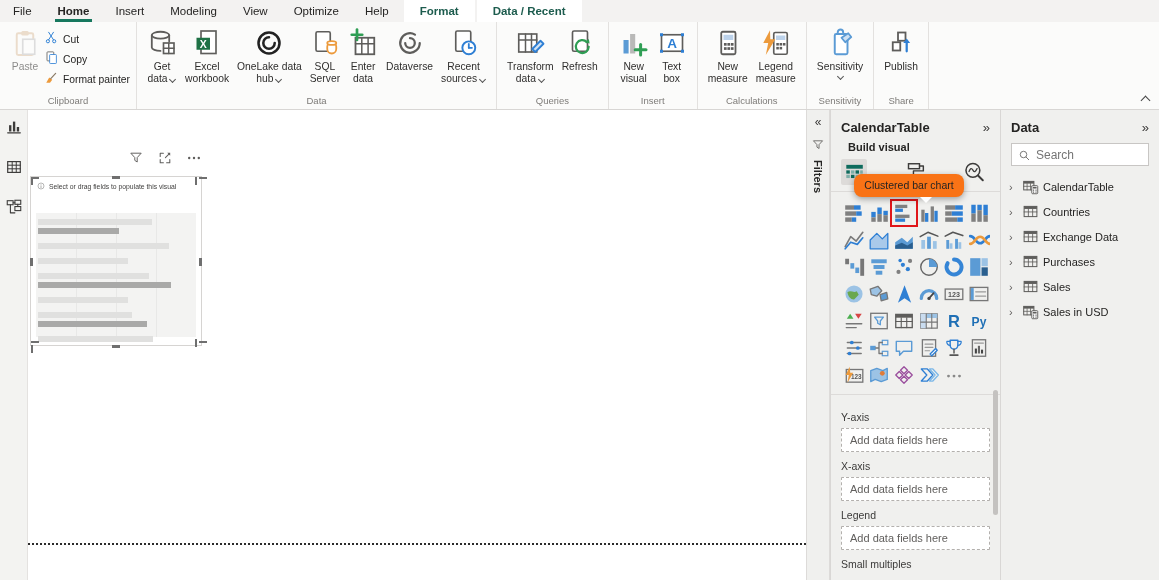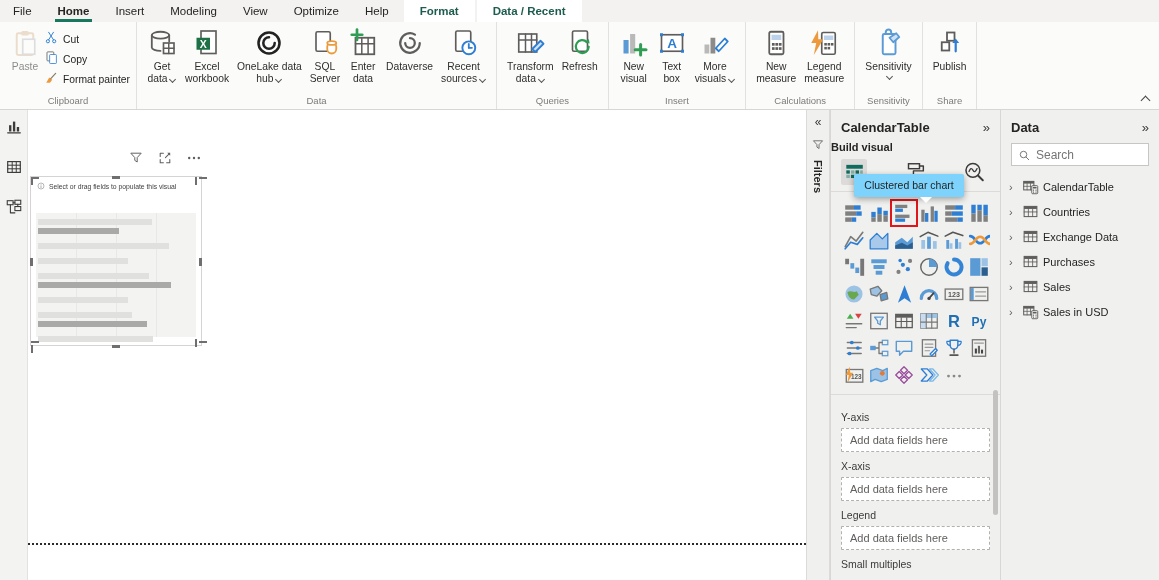--- a/index.html
+++ b/index.html
@@ -71,31 +71,31 @@
   #filters-label { margin-top:8px; writing-mode:vertical-rl; font-size:11px; font-weight:bold; color:#252423; }
 
   
   .pane { position:absolute; top:110px; height:470px; background:#f0f0ee; border-left:1px solid #d9d7d5; }
   .pane-header { display:flex; justify-content:space-between; align-items:center; padding:10px 10px 4px; }
   .pane-title { font-size:13px; font-weight:bold; }
   .pane-collapse { font-size:13px; color:#3b3a39; cursor:pointer; }
 
   
   #viz-pane { left:830px; width:170px; }
-  #build-label { font-size:11px; font-weight:bold; padding:2px 0 4px; }
+  #build-label { font-size:11px; font-weight:bold; padding:2px 17px 4px; }
   #viz-tabs { display:flex; align-items:center; padding:0 10px; gap:34px; height:30px; }
   .viz-tab { width:26px; height:26px; padding:2px; cursor:pointer; } .viz-tab svg{width:100%;height:100%;}
   .viz-tab.selected { background:#dddbd9; border-radius:2px; }
   .pane-divider { height:1px; background:#dddbd9; margin:4px 0; }
   #viz-grid { display:grid; grid-template-columns:repeat(6, 25px); row-gap:5px; padding:6px 0 4px 12px; }
   .viz-cell { width:22px; height:22px; cursor:pointer; position:relative; }
   .viz-cell svg { width:100%; height:100%; }
   .viz-cell.selected { outline:2px solid #e0161a; outline-offset:1px; }
-  #viz-tooltip { position:absolute; left:23px; top:64px; width:110px; height:23px; background:#7dd3fc;
-    border-radius:2px; box-shadow:0 2px 6px rgba(0,0,0,.35); font-size:10.5px; text-align:center;
+  #viz-tooltip { position:absolute; left:23px; top:64px; width:110px; height:23px; background:#f97316;
+    border-radius:8px; box-shadow:0 2px 6px rgba(0,0,0,.35); font-size:10.5px; text-align:center;
     line-height:23px; z-index:5; white-space:nowrap; }
   #viz-tooltip::after { content:""; position:absolute; left:66px; top:23px; border:6px solid transparent;
     border-top-color:#fff; }
   #wells { padding:4px 10px 0; }
   .well-label { font-size:10.5px; color:#3b3a39; margin:8px 0 5px; }
   .well-box { height:24px; background:#fff; border:1px dashed #b3b0ad; border-radius:1px;
     font-size:11px; color:#605e5c; display:flex; align-items:center; padding-left:8px; cursor:pointer; }
   #viz-scrollbar { position:absolute; right:2px; top:280px; width:5px; height:125px; background:#c4c2c0; border-radius:3px; }
 
   
@@ -277,29 +277,20 @@
           <span class="ric"><svg viewBox="0 0 20 20" xmlns="http://www.w3.org/2000/svg">
               <rect x="3" y="4.5" width="14" height="11" fill="#fff" stroke="#5e5d5b" stroke-width="1.1"></rect>
               <text x="10" y="13.2" font-size="9" text-anchor="middle" fill="#2e7fd4" font-weight="bold" font-family="Liberation Sans, sans-serif">A</text>
               <rect x="2" y="3.5" width="2" height="2" fill="#2e7fd4"></rect>
               <rect x="16" y="3.5" width="2" height="2" fill="#2e7fd4"></rect>
               <rect x="2" y="14.5" width="2" height="2" fill="#2e7fd4"></rect>
               <rect x="16" y="14.5" width="2" height="2" fill="#2e7fd4"></rect>
             </svg></span>
           <span>Text</span>
           <span>box</span>
-        </div>
-        <div class="rbtn">
-          <span class="ric"><svg viewBox="0 0 20 20" xmlns="http://www.w3.org/2000/svg">
-              <rect x="3" y="11" width="3.2" height="6" fill="#b9b9b8"></rect>
-              <rect x="7" y="6.5" width="3.2" height="10.5" fill="#8c8b8a"></rect>
-              <polygon points="10.5,13.5 16.5,7 18.5,9 12.5,15.5" fill="#fff" stroke="#2e7fd4" stroke-width="1.2" stroke-linejoin="round"></polygon>
-            </svg></span>
-          <span>More</span>
-          <span>visuals<span class="chev"></span></span>
         </div>
       </div>
       <div class="rgroup-label">Insert</div>
     </div>
     <div class="rgroup">
       <div class="rgroup-content">
         <div class="rbtn">
           <span class="ric"><svg viewBox="0 0 20 20" xmlns="http://www.w3.org/2000/svg">
               <rect x="5.5" y="2.5" width="9.5" height="15" fill="#fff" stroke="#5e5d5b" stroke-width="1.2" rx="1"></rect>
               <rect x="7" y="4.5" width="6.5" height="3.5" fill="#bcd2ea"></rect>

